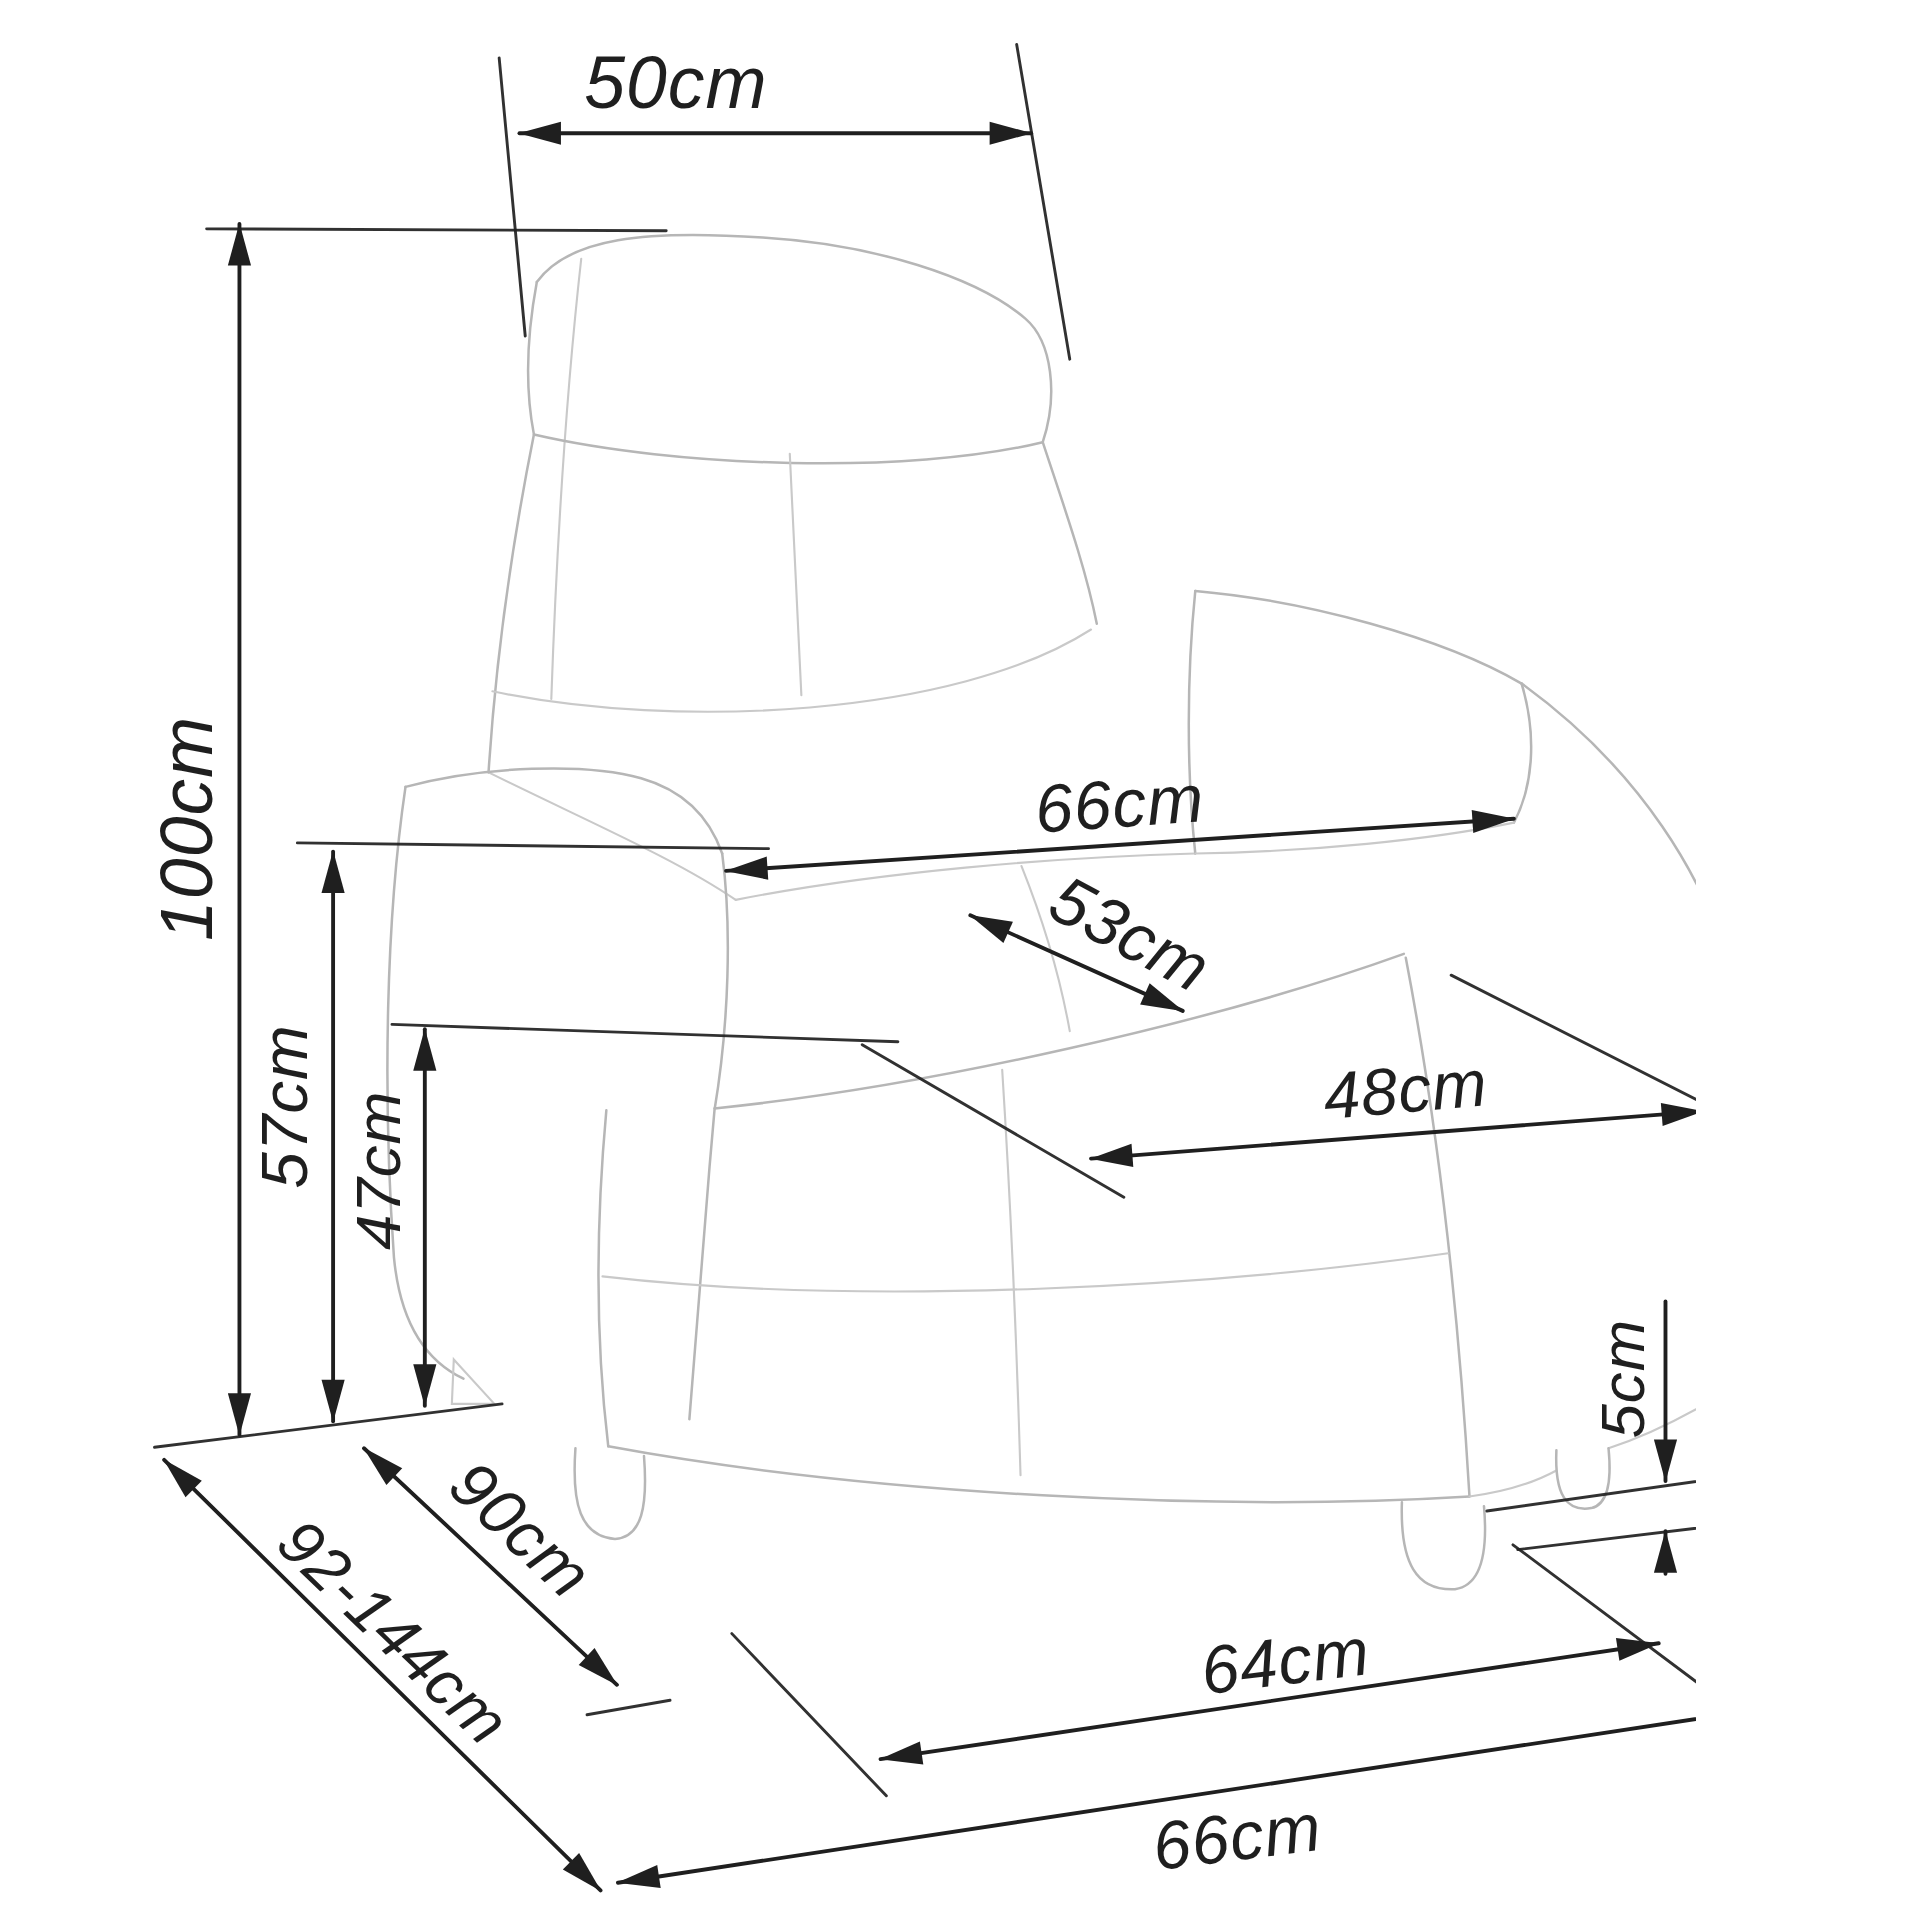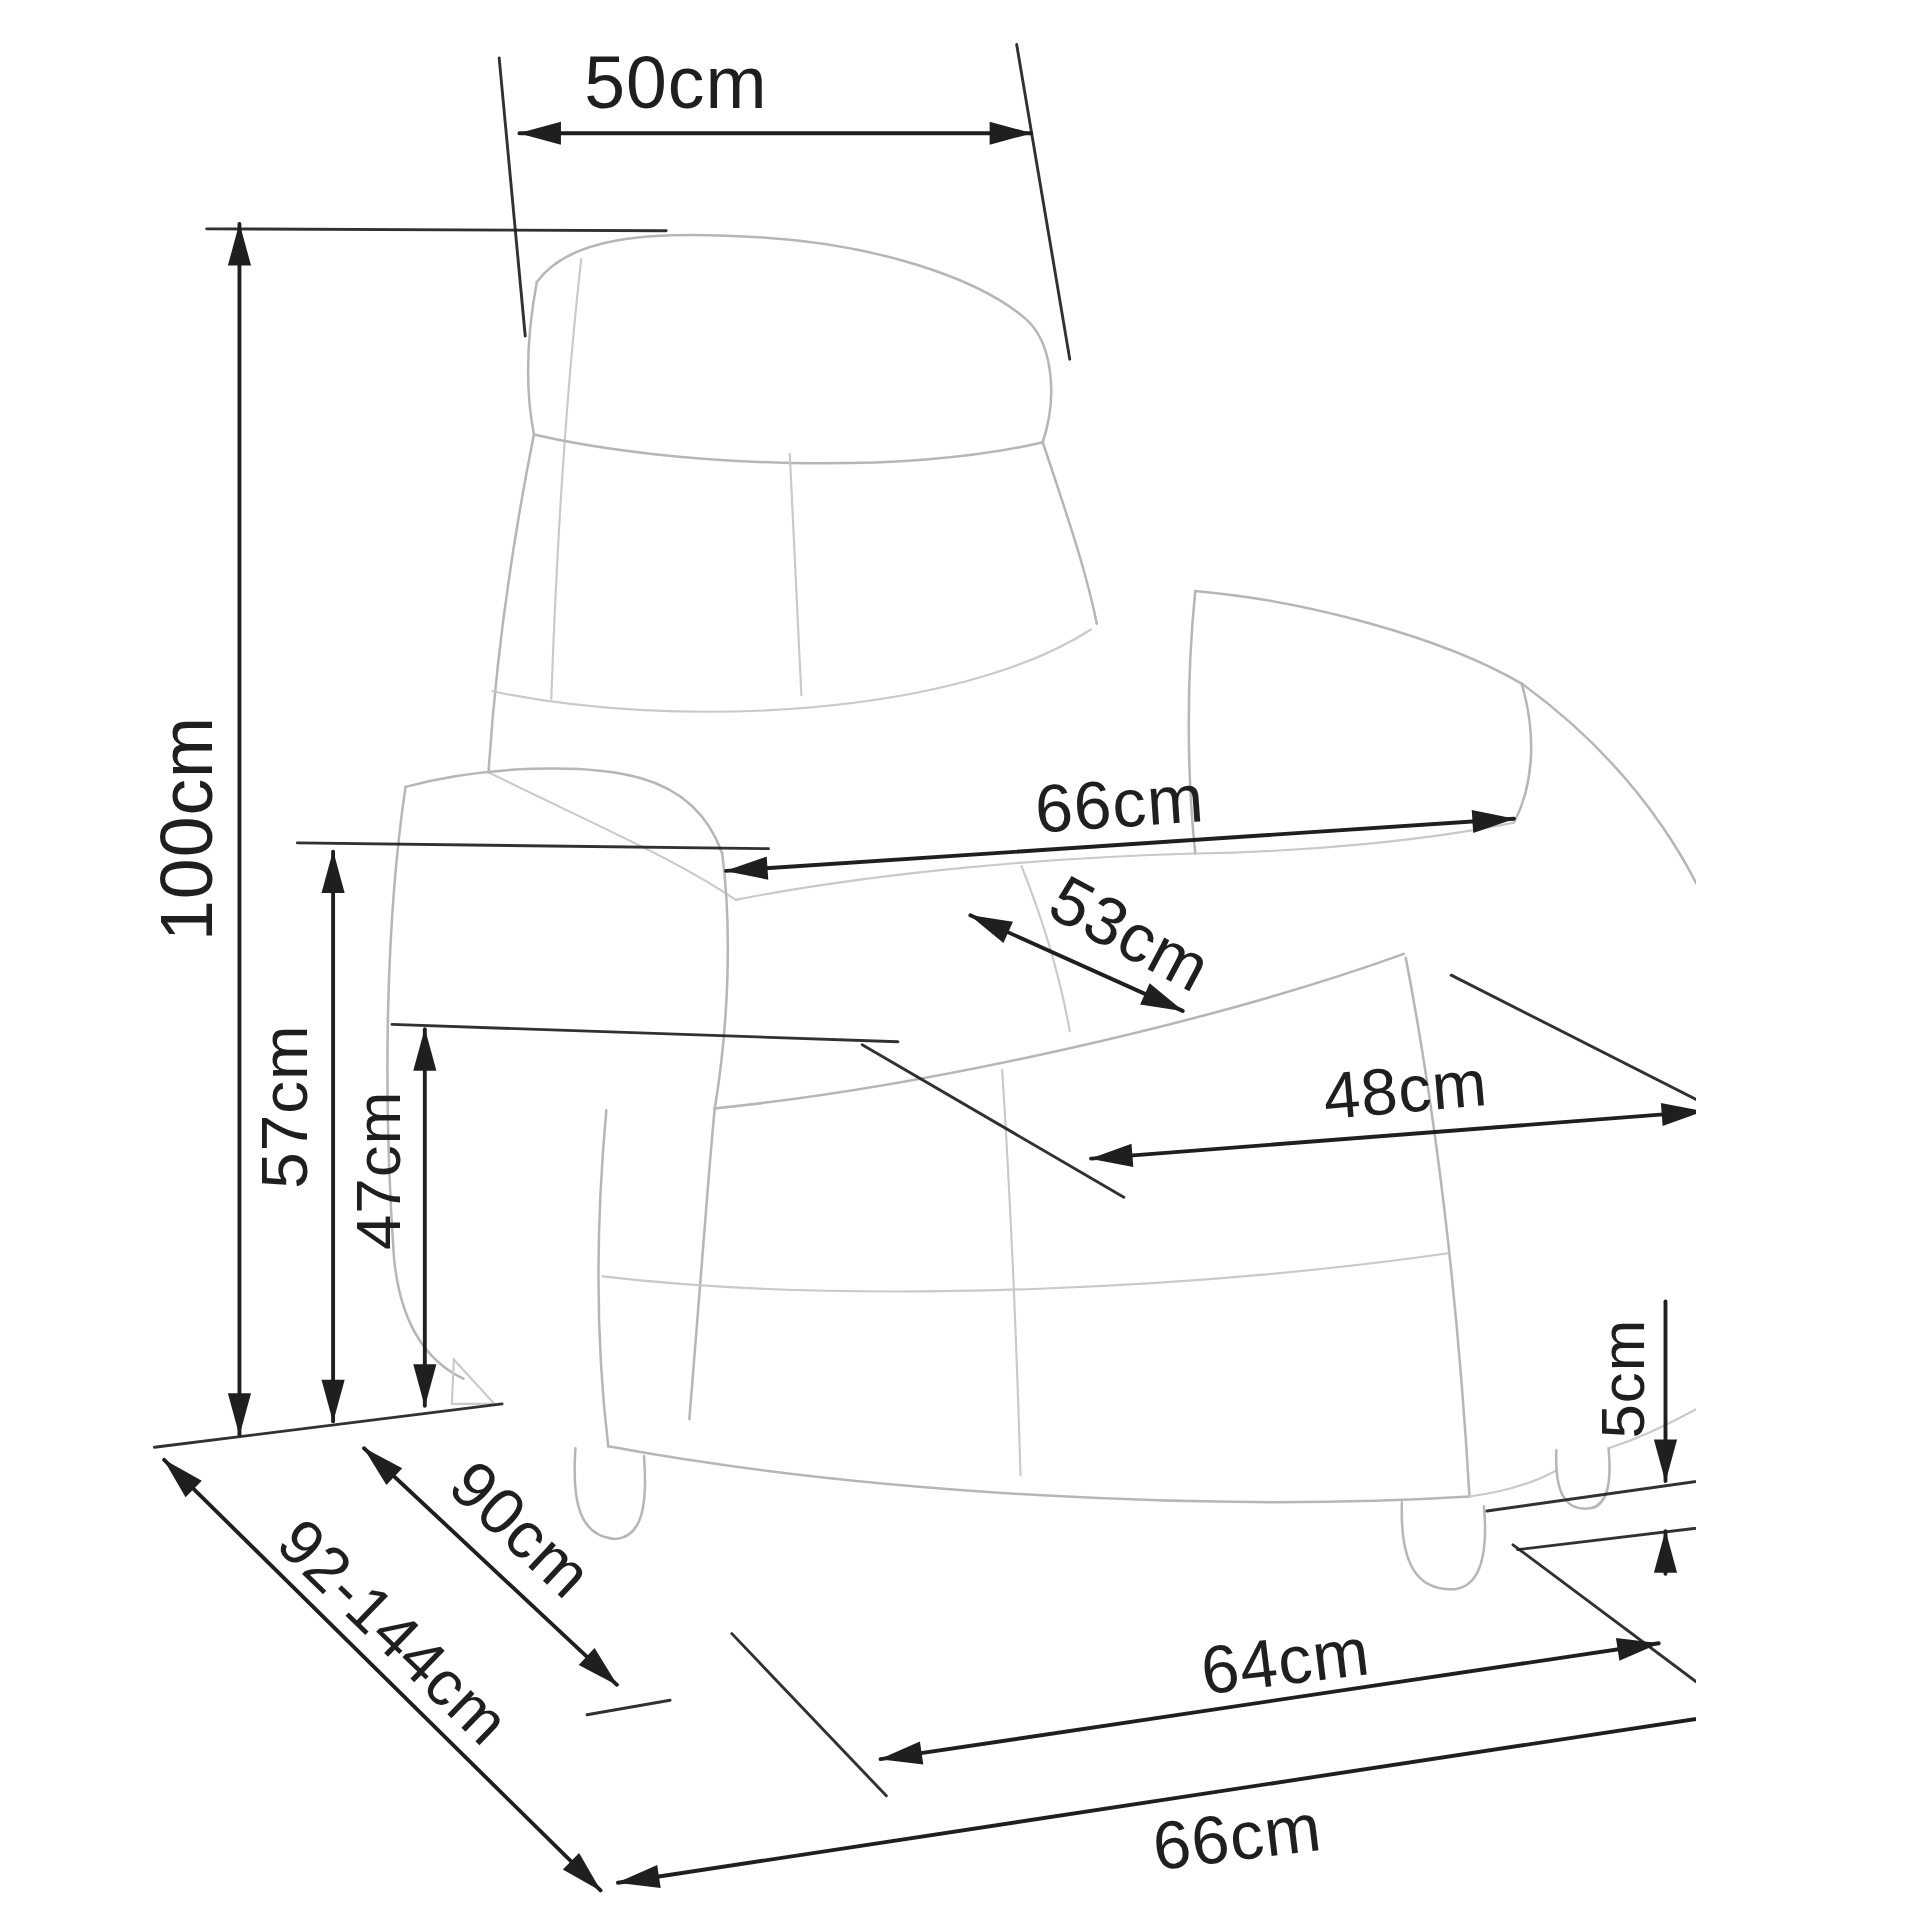--- a/index.html
+++ b/index.html
@@ -2,21 +2,21 @@
 <html style="--bg: #ffffff; --dim: #1f1f1f; --sketch: #b6b6b6;"><head>
 <meta charset="utf-8">
 <style>
   :root{
     --bg:#ffffff;
     --dim:#1f1f1f;
     --sketch:#b6b6b6;
     --sketch-light:#c9c9c9;
   }
   html,body{margin:0;padding:0;background:var(--bg);}
-  .canvas{width:1696px;height:1931px;position:relative;background:var(--bg);overflow:hidden;}
+  .canvas{width:1696px;height:1931px;position:relative;background:var(--bg);overflow:hidden;font-style:italic;}
   svg{display:block;}
   .dim-line{stroke:var(--dim);stroke-width:4;fill:none;stroke-linecap:round;}
   .ext-line{stroke:var(--dim);stroke-width:3;fill:none;stroke-linecap:round;opacity:.92;}
   .dim-label{
     font-family:"Liberation Sans","DejaVu Sans",sans-serif;
     fill:var(--dim);
     text-anchor:middle;
     dominant-baseline:middle;
     letter-spacing:1px;
   }

